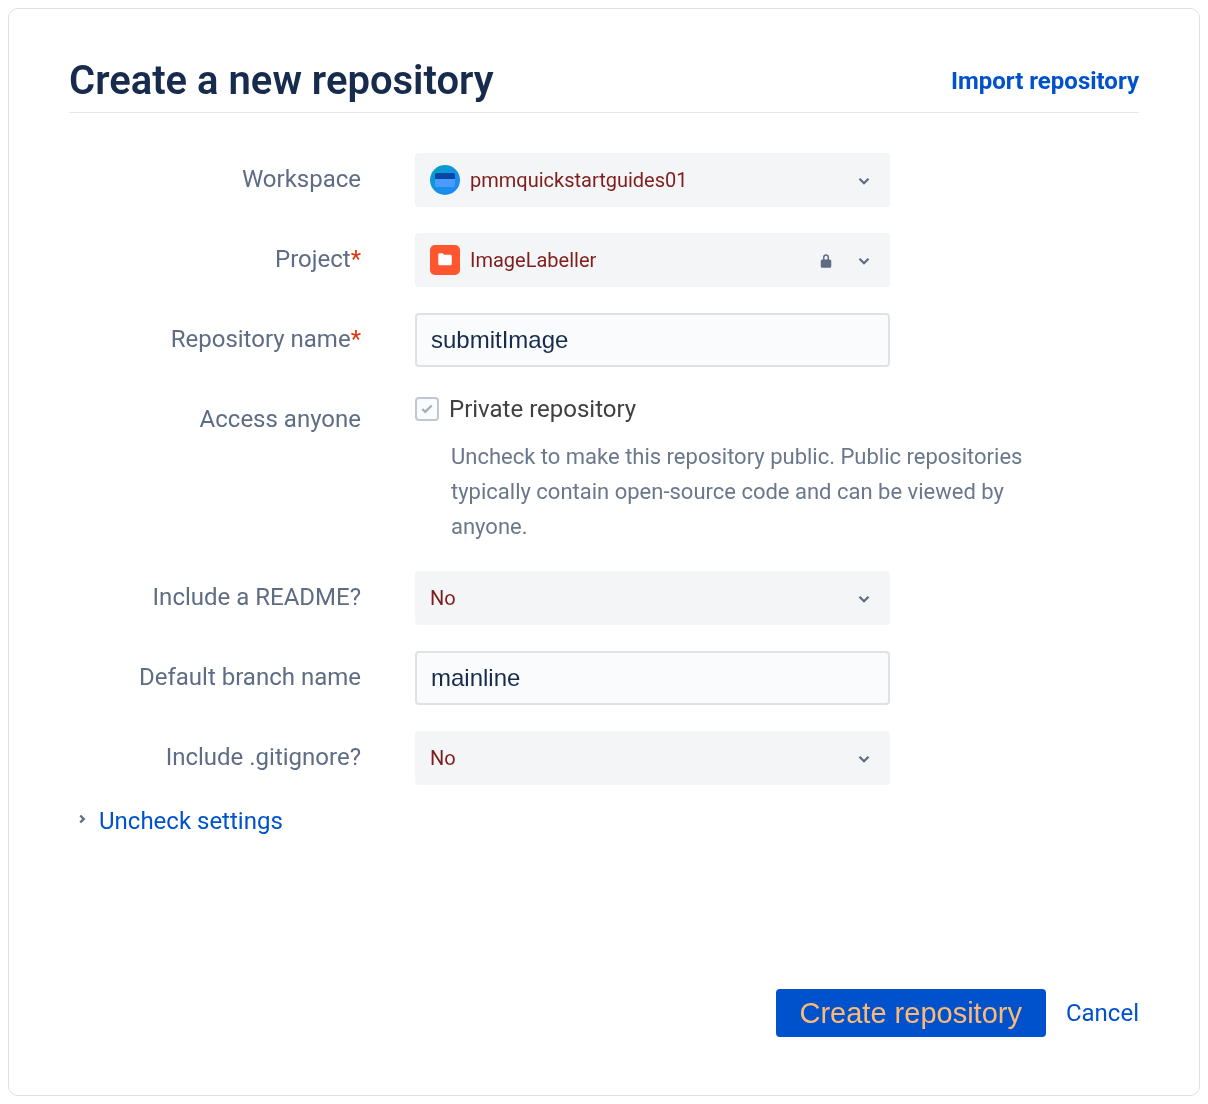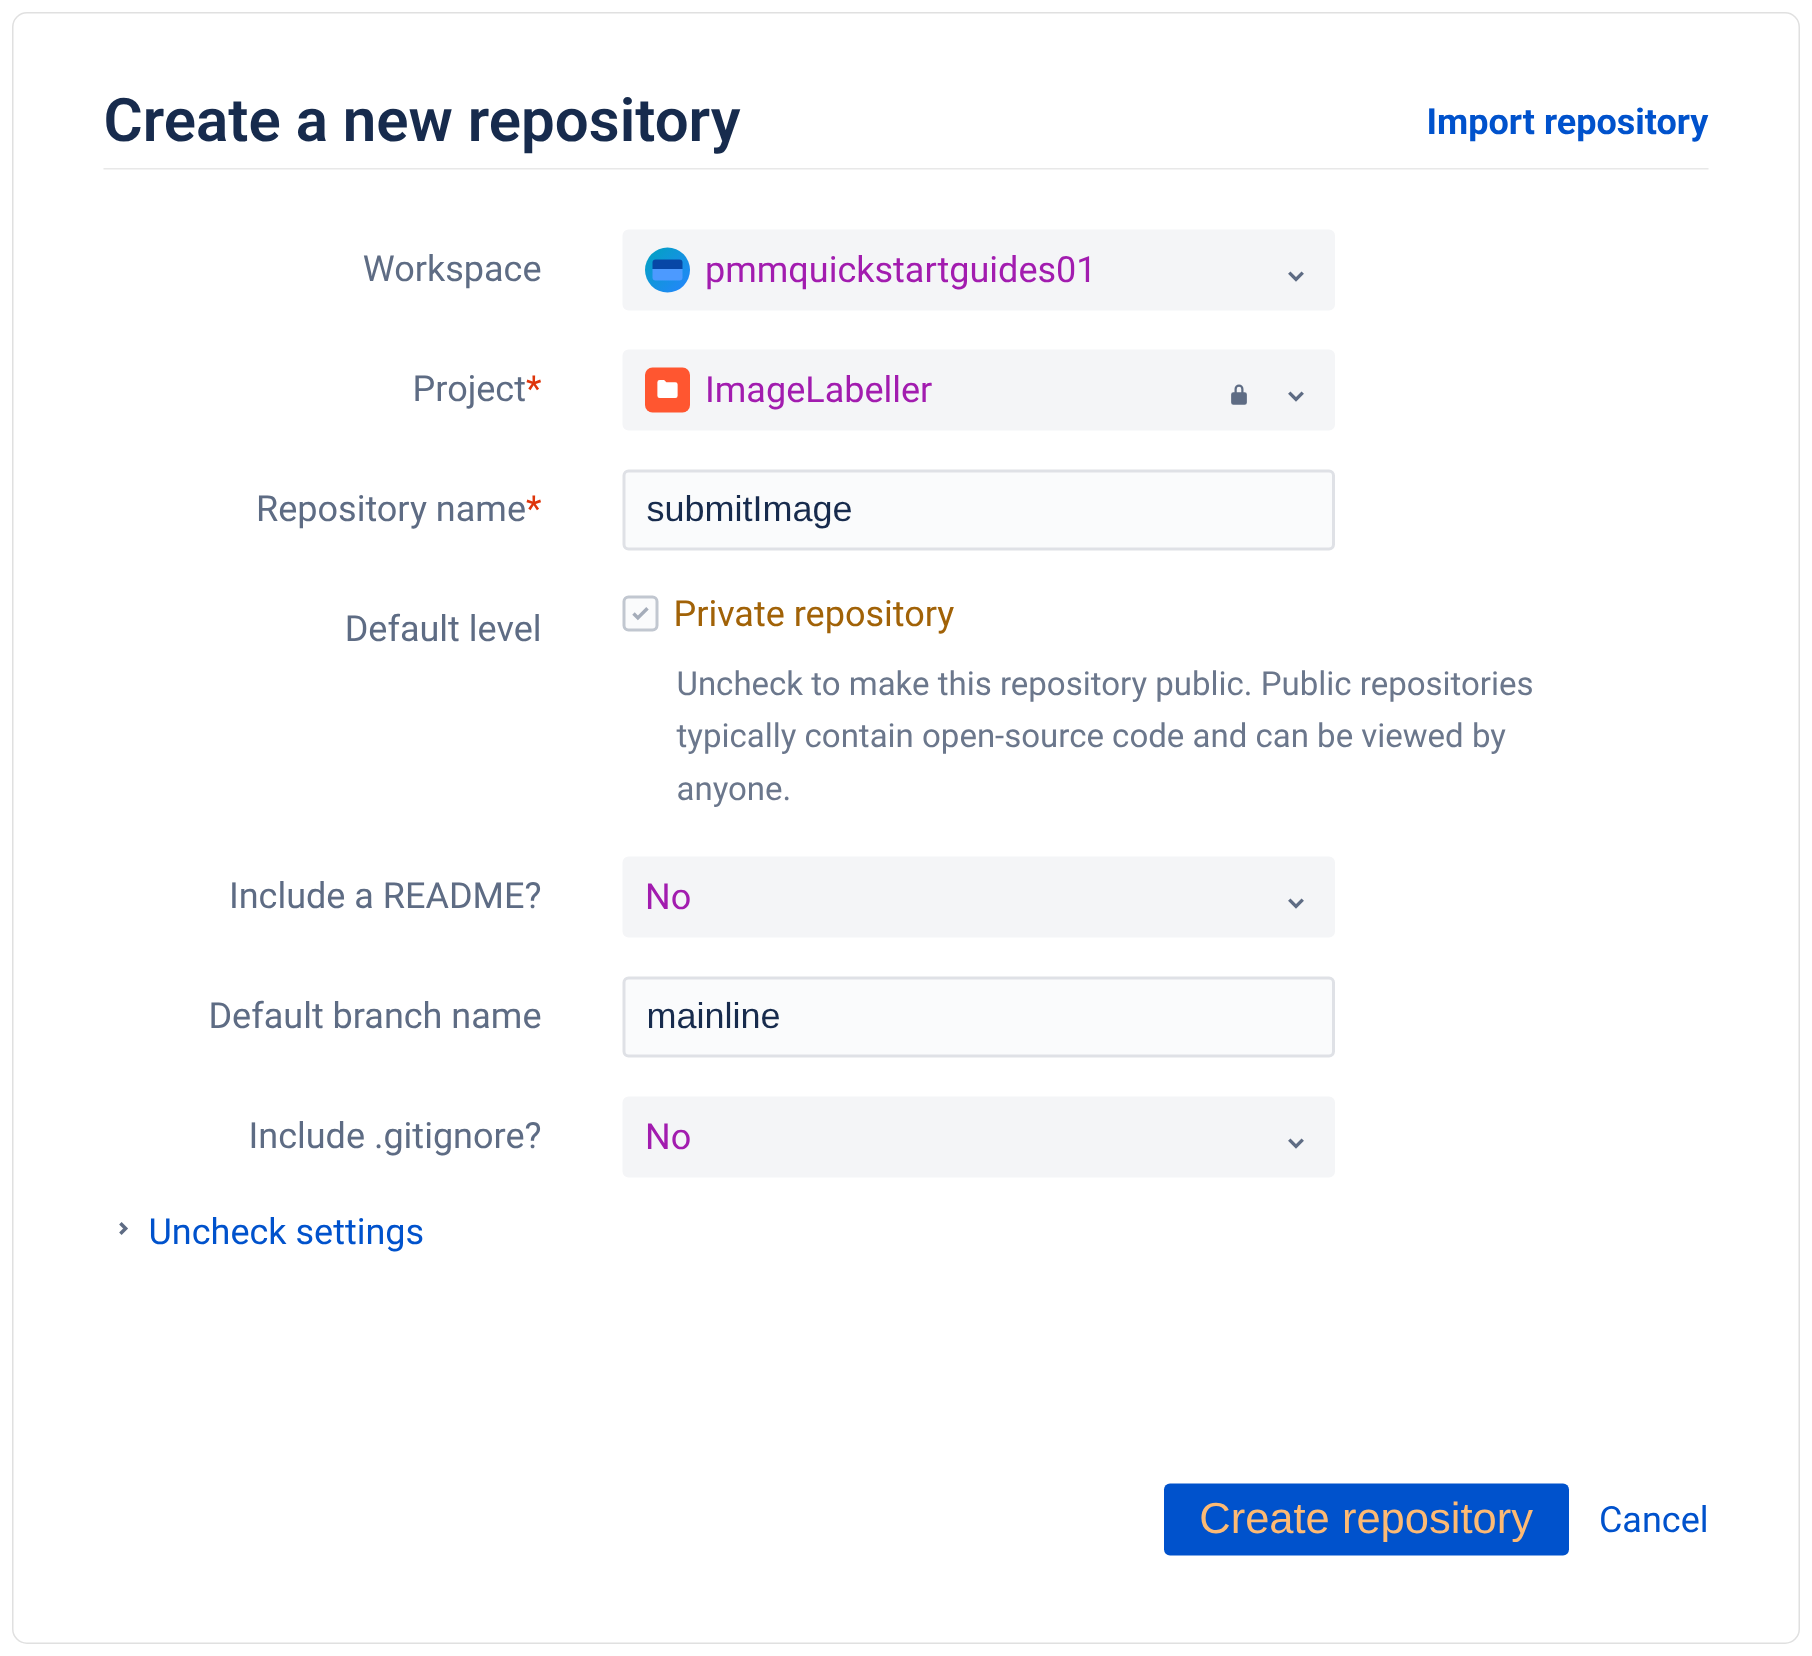--- a/index.html
+++ b/index.html
@@ -62,22 +62,22 @@
       width: 475px;
     }
     .select-box {
       background: #f4f5f7;
       border: 1px solid #f4f5f7;
       border-radius: 4px;
       height: 54px;
       display: flex;
       align-items: center;
       padding: 0 14px;
-      font-size: 24px;
-      color: #a21caf;
+      font-size: 20px;
+      color: #7f1d1d;
       cursor: pointer;
       position: relative;
     }
     .chevron {
       position: absolute;
       right: 16px;
       width: 18px;
       height: 18px;
     }
     .chevron svg {
@@ -154,21 +154,21 @@
       justify-content: center;
       cursor: pointer;
       margin-top: 4px;
     }
     .checkbox-box.checked svg {
       width: 14px;
       height: 14px;
     }
     .checkbox-label {
       font-size: 24px;
-      color: #a16207;
+      color: #404040;
       padding-top: 2px;
     }
     .help-text {
       font-size: 22px;
       color: #6b778c;
       line-height: 1.6;
       margin-top: 16px;
       padding-left: 36px;
       width: 660px;
     }
@@ -272,21 +272,21 @@
   <div class="form-row">
     <div class="form-label">
       <span>Repository name</span><span class="required">*</span>
     </div>
     <div class="form-control-wrap">
       <input class="text-input" type="text" value="submitImage" style="">
     </div>
   </div>
 
   <div class="form-row">
-    <div class="form-label">Default level</div>
+    <div class="form-label">Access anyone</div>
     <div class="form-control-wrap" style="width: 700px;">
       <div class="checkbox-row">
         <div class="checkbox-box checked">
           <svg viewBox="0 0 24 24" fill="none" stroke="#a5adba" stroke-width="4">
               <polyline points="4 12 9 17 20 6"></polyline>
             </svg>
         </div>
         <span class="checkbox-label">Private repository</span>
       </div>
       <div class="help-text">Uncheck to make this repository public. Public repositories typically contain open-source code and can be viewed by anyone.</div>

